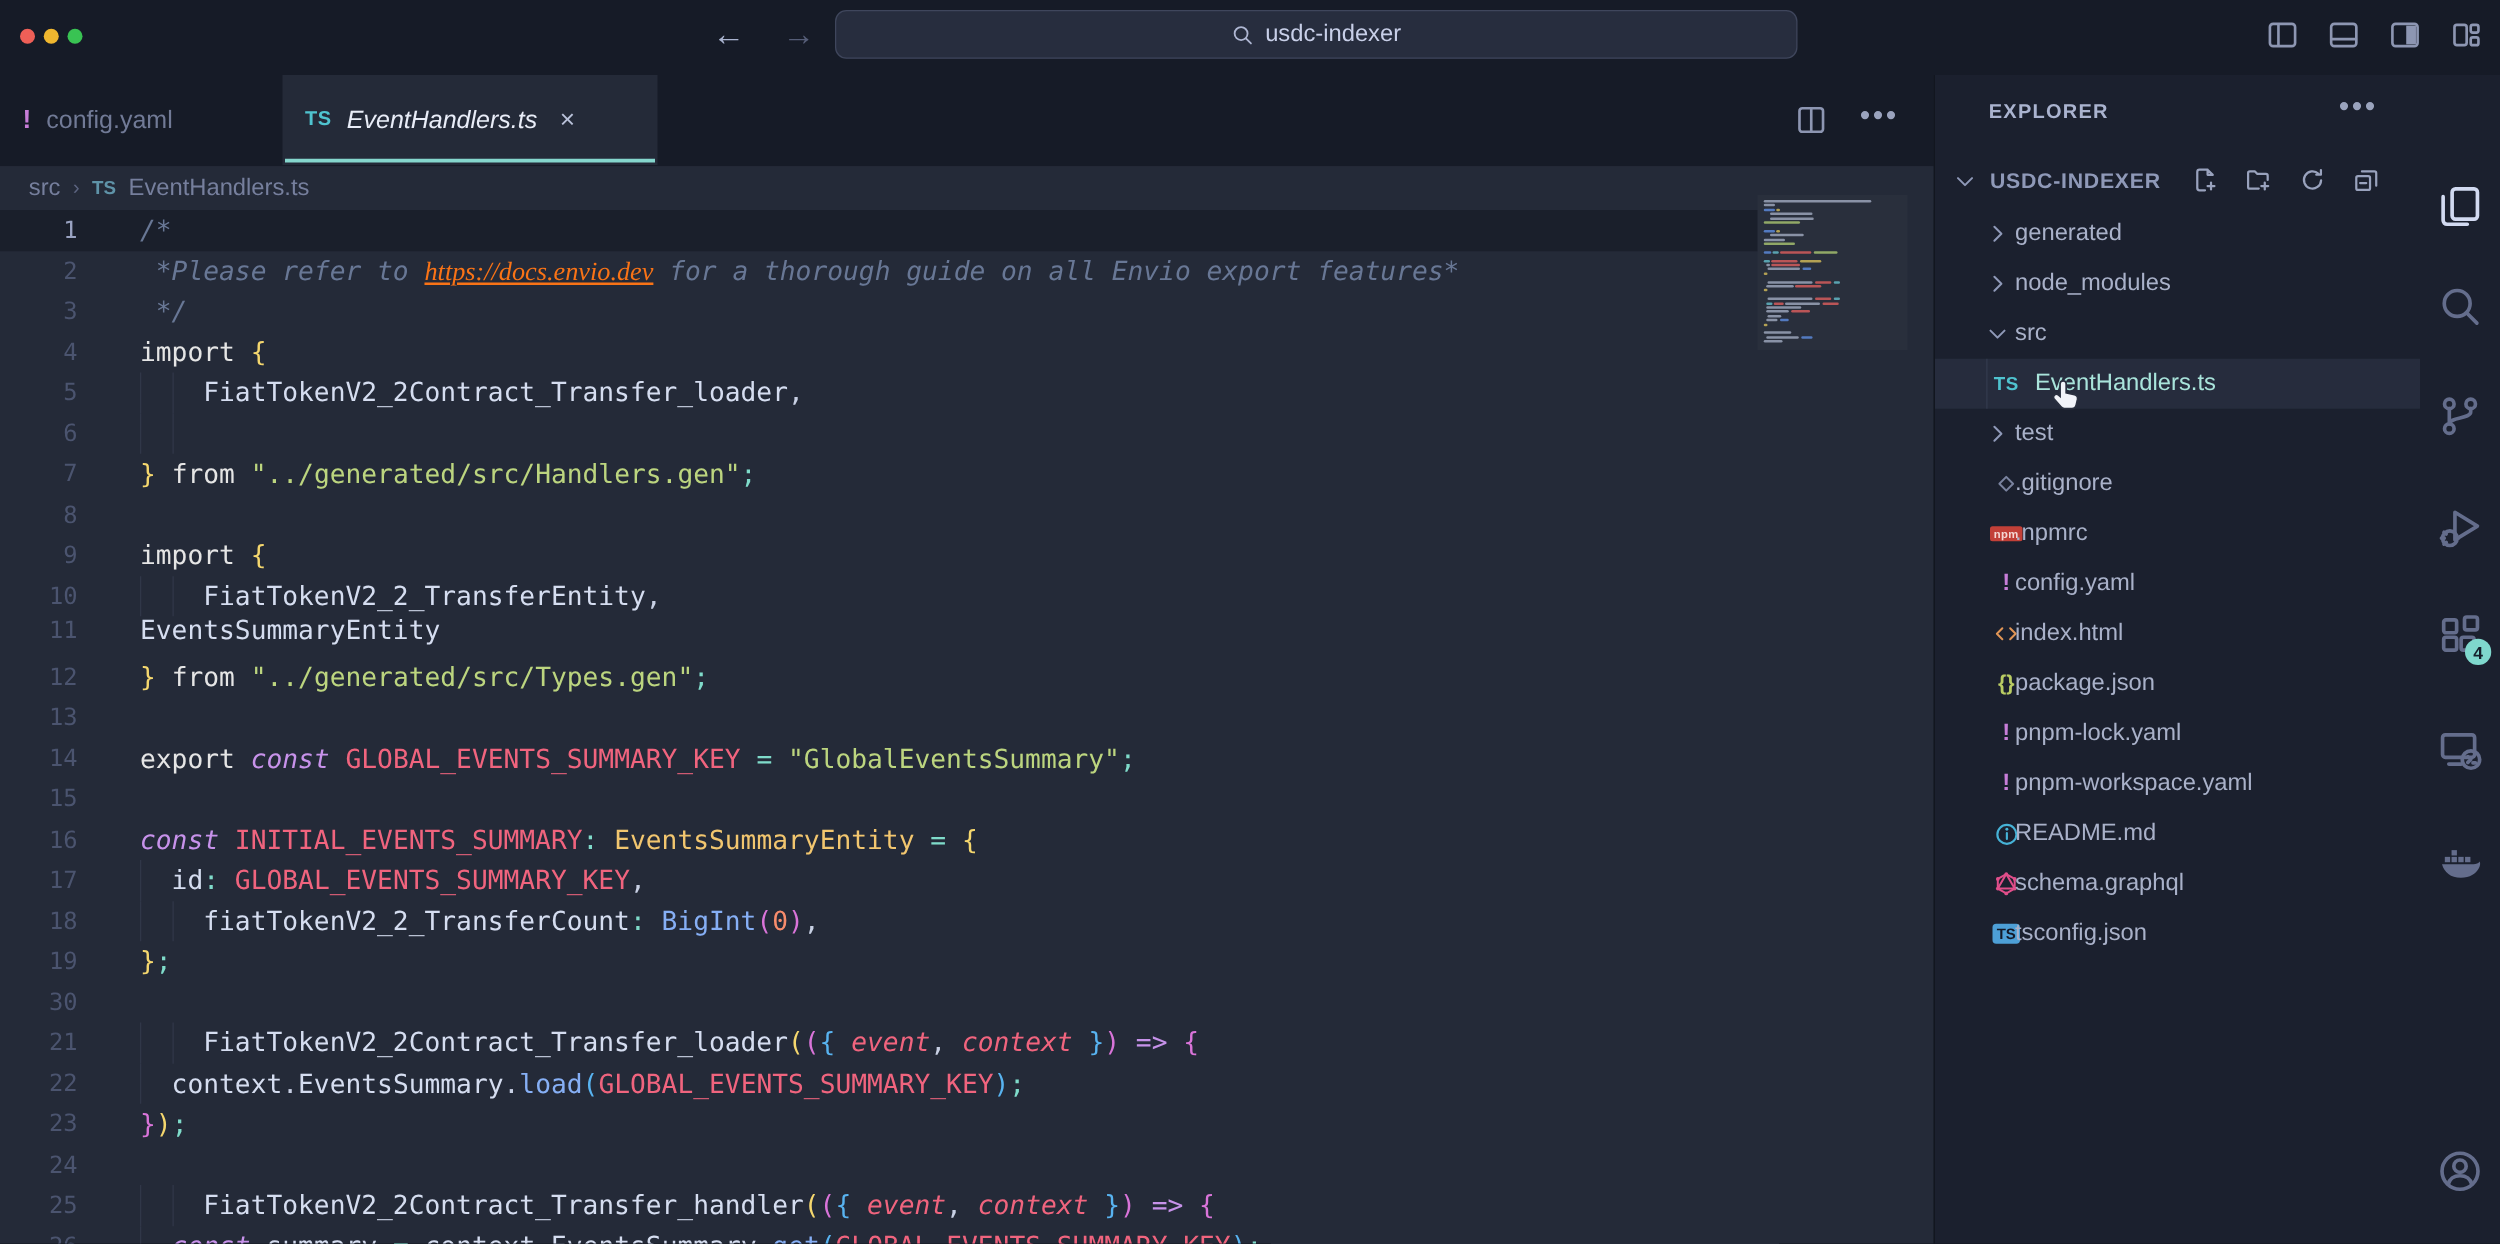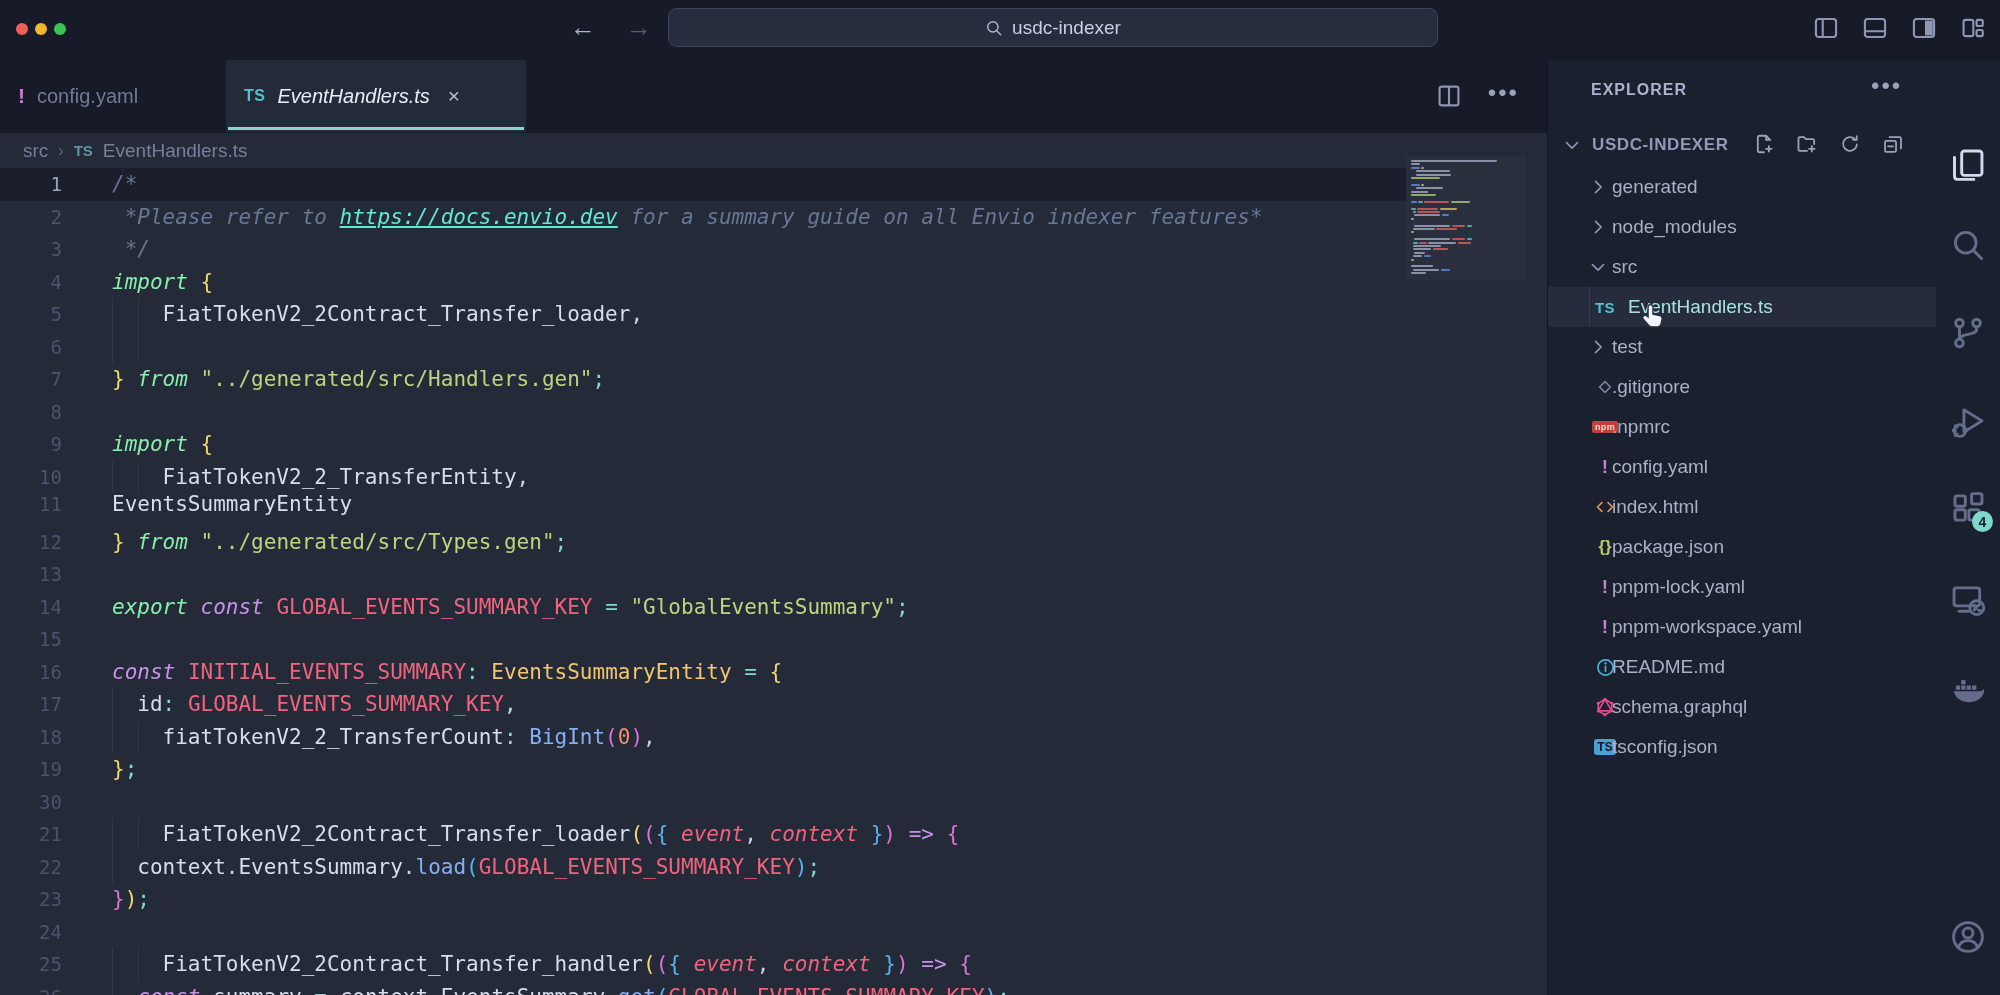--- a/index.html
+++ b/index.html
@@ -43,22 +43,22 @@
   .code{position:absolute;left:0;top:108px;width:1547px;height:827px;overflow:hidden;
         font-family:"DejaVu Sans Mono",monospace;font-size:21px;}
   .code-line{position:absolute;left:0;width:1406px;height:32.5px;white-space:pre;}
   .code-line.hl{background:#1a1f2b;}
   .gutter{position:absolute;left:0;top:0;width:62px;height:32.5px;text-align:right;
           color:#4b546f;font-size:19px;line-height:32.5px;}
   .code-line.hl .gutter{color:#9aa3c2;}
   .ctext{position:absolute;left:112px;top:0;line-height:32.5px;}
   .gd{position:absolute;top:0;width:1px;height:32.5px;background:#303748;}
   .c{color:#687795;font-style:italic}
-  .cl{color:#5eead4;font-style:italic;text-decoration:underline;}
-  .k{color:#86efac;font-style:italic}
+  .cl{color:#f97316;font-style:italic;text-decoration:underline;font-family:Liberation Serif, serif;}
+  .k{color:#e5e5e5;}
   .kc{color:#c792ea;font-style:italic}
   .s{color:#bcd57f}.o{color:#7fdbca}.v{color:#d5ddf0}.p{color:#c8d0e4}
   .ct{color:#f0647e}.ty{color:#f2c66f}.fn{color:#86aff5}
   .pm{color:#f0647e;font-style:italic}.n{color:#f78c6c}
   .b1{color:#f5d76e}.b2{color:#d974d9}.b3{color:#58b3f0}
   .minimap{position:absolute;left:1406px;top:96px;width:120px;height:124px;
            background:rgba(255,255,255,.025);}
   .mrow{position:absolute;height:2px;border-radius:1px;}
   
   .sidebar{position:absolute;left:1547px;top:60px;width:389px;height:935px;background:#1b202e;
@@ -178,21 +178,21 @@
 
     <div class="breadcrumb">
       <span>src</span>
       <span class="sep">›</span>
       <span class="ts-mini">TS</span>
       <span>EventHandlers.ts</span>
     </div>
 
     <div class="code" id="code">
         <div class="code-line hl" style="top: 0px;"><span class="gutter">1</span><span class="ctext"><span class="c">/*</span></span></div>
-        <div class="code-line" style="top: 32.5px;"><span class="gutter">2</span><span class="ctext"><span class="c"> *Please refer to </span><span class="cl">https://docs.envio.dev</span><span class="c"> for a summary guide on all Envio indexer features*</span></span></div>
+        <div class="code-line" style="top: 32.5px;"><span class="gutter">2</span><span class="ctext"><span class="c"> *Please refer to </span><span class="cl">https://docs.envio.dev</span><span class="c"> for a thorough guide on all Envio export features*</span></span></div>
         <div class="code-line" style="top: 65px;"><span class="gutter">3</span><span class="ctext"><span class="c"> */</span></span></div>
         <div class="code-line" style="top: 97.5px;"><span class="gutter">4</span><span class="ctext"><span class="k">import</span><span class="p"> </span><span class="b1">{</span></span></div>
         <div class="code-line" style="top: 130px;"><span class="gutter">5</span><i class="gd" style="left: 112px;"></i><i class="gd" style="left: 138px;"></i><span class="ctext"><span class="v">    FiatTokenV2_2Contract_Transfer_loader</span><span class="p">,</span></span></div>
         <div class="code-line" style="top: 162.5px;"><span class="gutter">6</span><i class="gd" style="left: 112px;"></i><i class="gd" style="left: 138px;"></i></div>
         <div class="code-line" style="top: 195px;"><span class="gutter">7</span><span class="ctext"><span class="b1">}</span><span class="p"> </span><span class="k">from</span><span class="p"> </span><span class="s">"../generated/src/Handlers.gen"</span><span class="o">;</span></span></div>
         <div class="code-line" style="top: 227.5px;"><span class="gutter">8</span><span class="ctext"></span></div>
         <div class="code-line" style="top: 260px;"><span class="gutter">9</span><span class="ctext"><span class="k">import</span><span class="p"> </span><span class="b1">{</span></span></div>
         <div class="code-line" style="top: 292.5px;"><span class="gutter">10</span><i class="gd" style="left: 112px;"></i><i class="gd" style="left: 138px;"></i><span class="ctext"><span class="v">    FiatTokenV2_2_TransferEntity</span><span class="p">,</span></span></div>
         <div class="code-line" style="top: 320px;"><span class="gutter">11</span><span class="ctext"><span class="v">EventsSummaryEntity</span></span></div>
         <div class="code-line" style="top: 357.5px;"><span class="gutter">12</span><span class="ctext"><span class="b1">}</span><span class="p"> </span><span class="k">from</span><span class="p"> </span><span class="s">"../generated/src/Types.gen"</span><span class="o">;</span></span></div>

